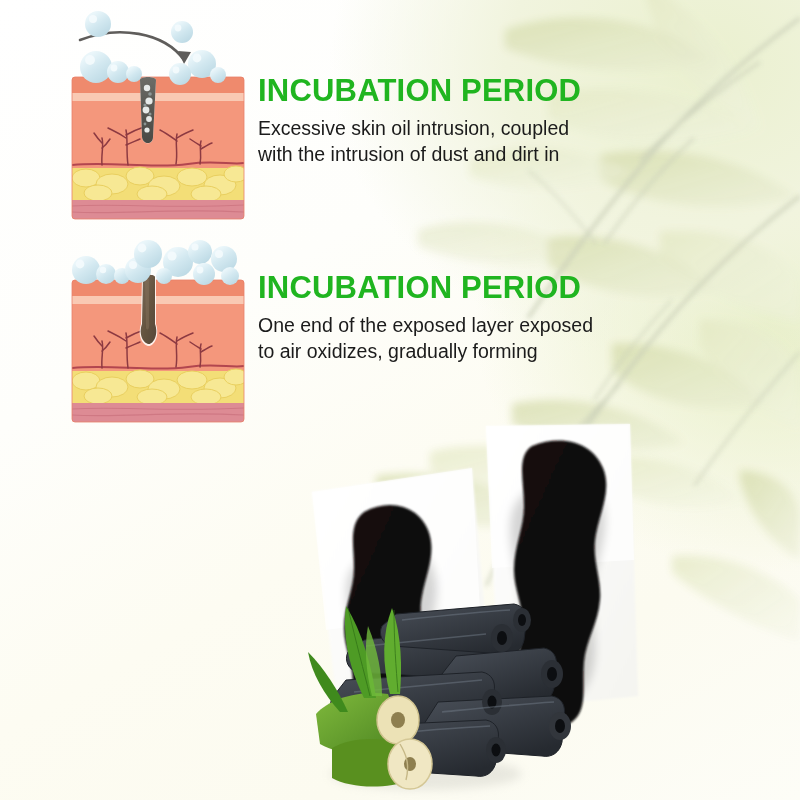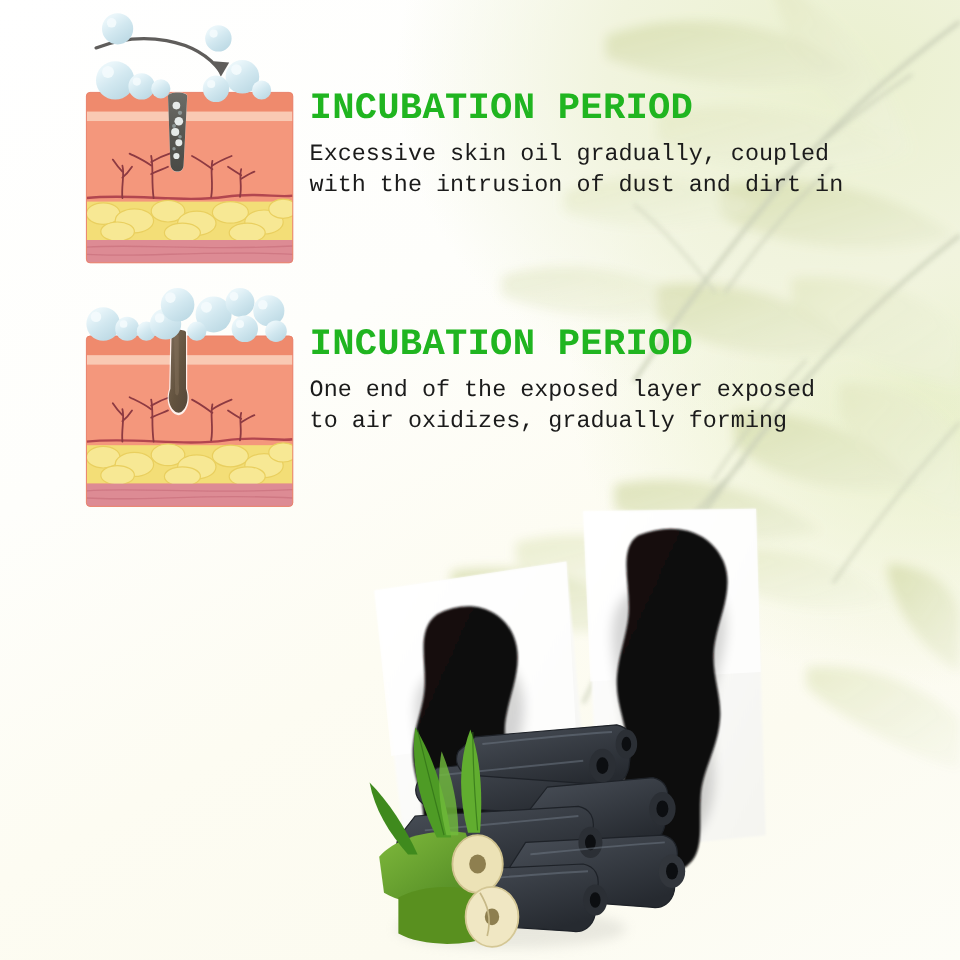--- a/index.html
+++ b/index.html
@@ -6,21 +6,21 @@
     margin: 0;
     padding: 0;
     background: #ffffff;
   }
 
   #page {
     position: relative;
     width: 800px;
     height: 800px;
     overflow: hidden;
-    font-family: Liberation Mono, monospace;
+    font-family: Liberation Sans, sans-serif;
     background: #ffffff;
   }
 
   
   .bg-base {
     position: absolute;
     inset: 0;
     background:
       radial-gradient(ellipse 520px 420px at 88% 8%,  #eaf0cf 0%, #f1f4de 38%, rgba(246,248,233,0) 72%),
       radial-gradient(ellipse 420px 360px at 96% 40%, #e6eec6 0%, rgba(242,246,226,0) 70%),
@@ -315,21 +315,21 @@
       <circle cx="164" cy="27" r="13" fill="url(#bub2)"></circle>
       <circle cx="159" cy="22" r="4" fill="#f4fbfd" opacity="0.9"></circle>
       <circle cx="170" cy="44" r="9" fill="url(#bub2)"></circle>
       <circle cx="104" cy="44" r="8" fill="url(#bub2)"></circle>
     </g>
   </svg>
 
   <div class="text-block" style="left:258px; top:75px; width:420px;">
     <h2 class="heading">INCUBATION PERIOD</h2>
     <p class="body-copy">
-      <span class="ln">Excessive skin oil gradually, coupled</span>
+      <span class="ln">Excessive skin oil intrusion, coupled</span>
       <span class="ln">with the intrusion of dust and dirt in</span>
     </p>
   </div>
 
   <div class="text-block" style="left:258px; top:272px; width:445px;">
     <h2 class="heading">INCUBATION PERIOD</h2>
     <p class="body-copy">
       <span class="ln">One end of the exposed layer exposed</span>
       <span class="ln">to air oxidizes, gradually forming</span>
     </p>

